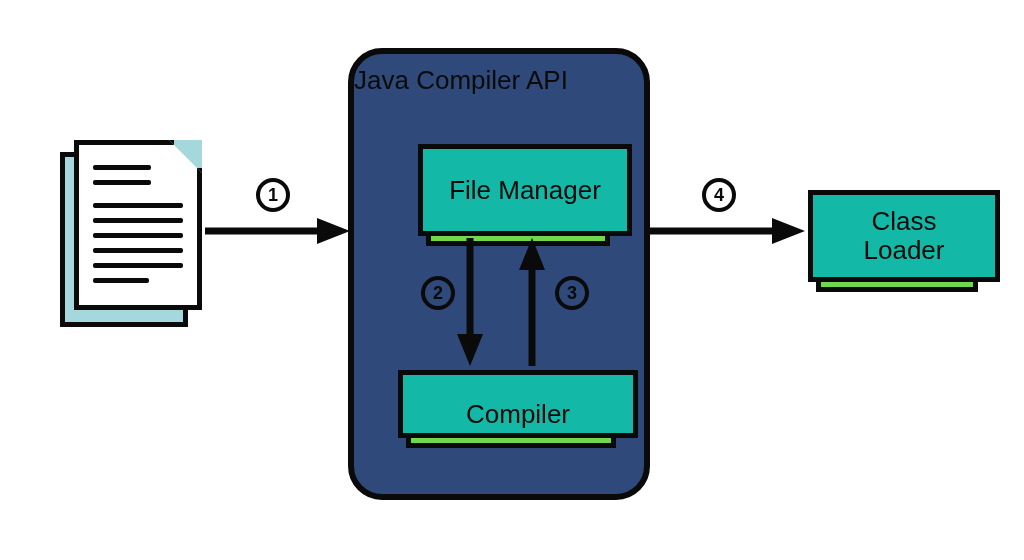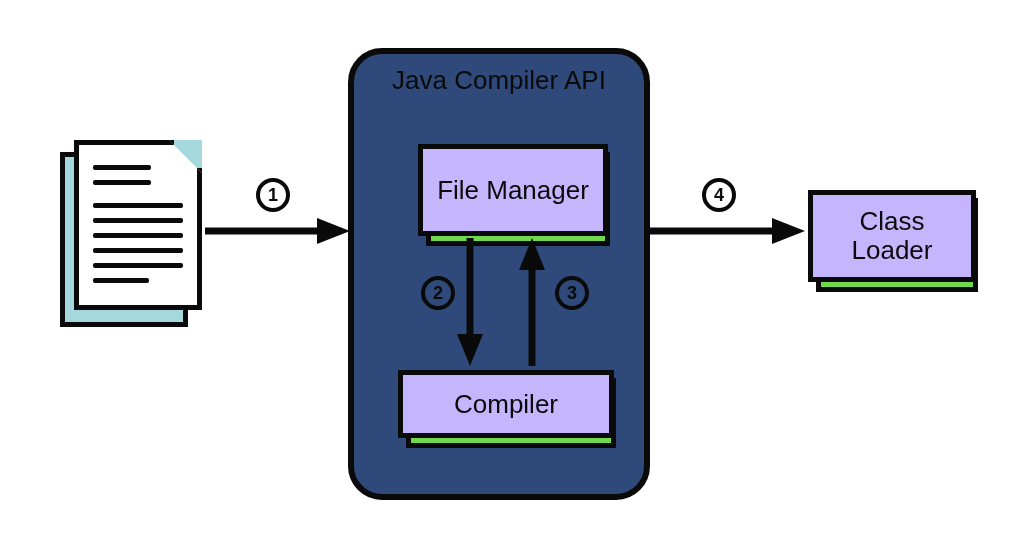--- a/index.html
+++ b/index.html
@@ -74,47 +74,47 @@
     height: 440px;
     background: #2f4a7a;
     border: 6px solid #0a0a0a;
     border-radius: 34px;
   }
   .api-title {
     position: absolute;
     top: 12px;
     left: 0;
     right: 0;
-    text-align: center;
+    text-align: left;
     font-size: 26px;
     line-height: 1.1;
     color: #0a0a0a;
     font-weight: 500;
   }
   .box-wrap {
     position: absolute;
   }
   .box-shadow {
     position: absolute;
     background: #6fd84c;
     border: 5px solid #0a0a0a;
   }
   .box-front {
     position: absolute;
-    background: #c4b5fd;
+    background: #14b8a6;
     border: 5px solid #0a0a0a;
     display: flex;
     align-items: center;
     justify-content: center;
     text-align: center;
     font-size: 26px;
     line-height: 1.1;
     color: #0a0a0a;
     font-weight: 500;
-    padding: 4px 8px;
+    padding: 4px 20px;
   }
   .step {
     position: absolute;
     width: 26px;
     height: 26px;
     border: 4px solid #0a0a0a;
     border-radius: 50%;
     display: flex;
     align-items: center;
     justify-content: center;
@@ -162,21 +162,21 @@
 
     <div class="box-wrap" style="left:64px;top:90px;">
       <div class="box-shadow" style="left:8px;top:8px;width:174px;height:84px;"></div>
       <div class="box-front" style="left:0;top:0;width:164px;height:74px;">
         <span>File Manager</span>
       </div>
     </div>
 
     <div class="box-wrap" style="left:44px;top:316px;">
       <div class="box-shadow" style="left:8px;top:8px;width:200px;height:60px;"></div>
-      <div class="box-front" style="left:0;top:0;width:190px;height:50px;">
+      <div class="box-front" style="left:0;top:0;width:190px;height:50px;align-items:flex-end;">
         <span>Compiler</span>
       </div>
     </div>
   </div>
 
   <svg class="arrow" style="left:455px;top:238px;" width="30" height="130">
     <line x1="15" y1="0" x2="15" y2="100" stroke="#0a0a0a" stroke-width="7"></line>
     <polygon points="15,128 2,96 28,96" fill="#0a0a0a"></polygon>
   </svg>
   <div class="step" style="left:421px;top:276px;">

